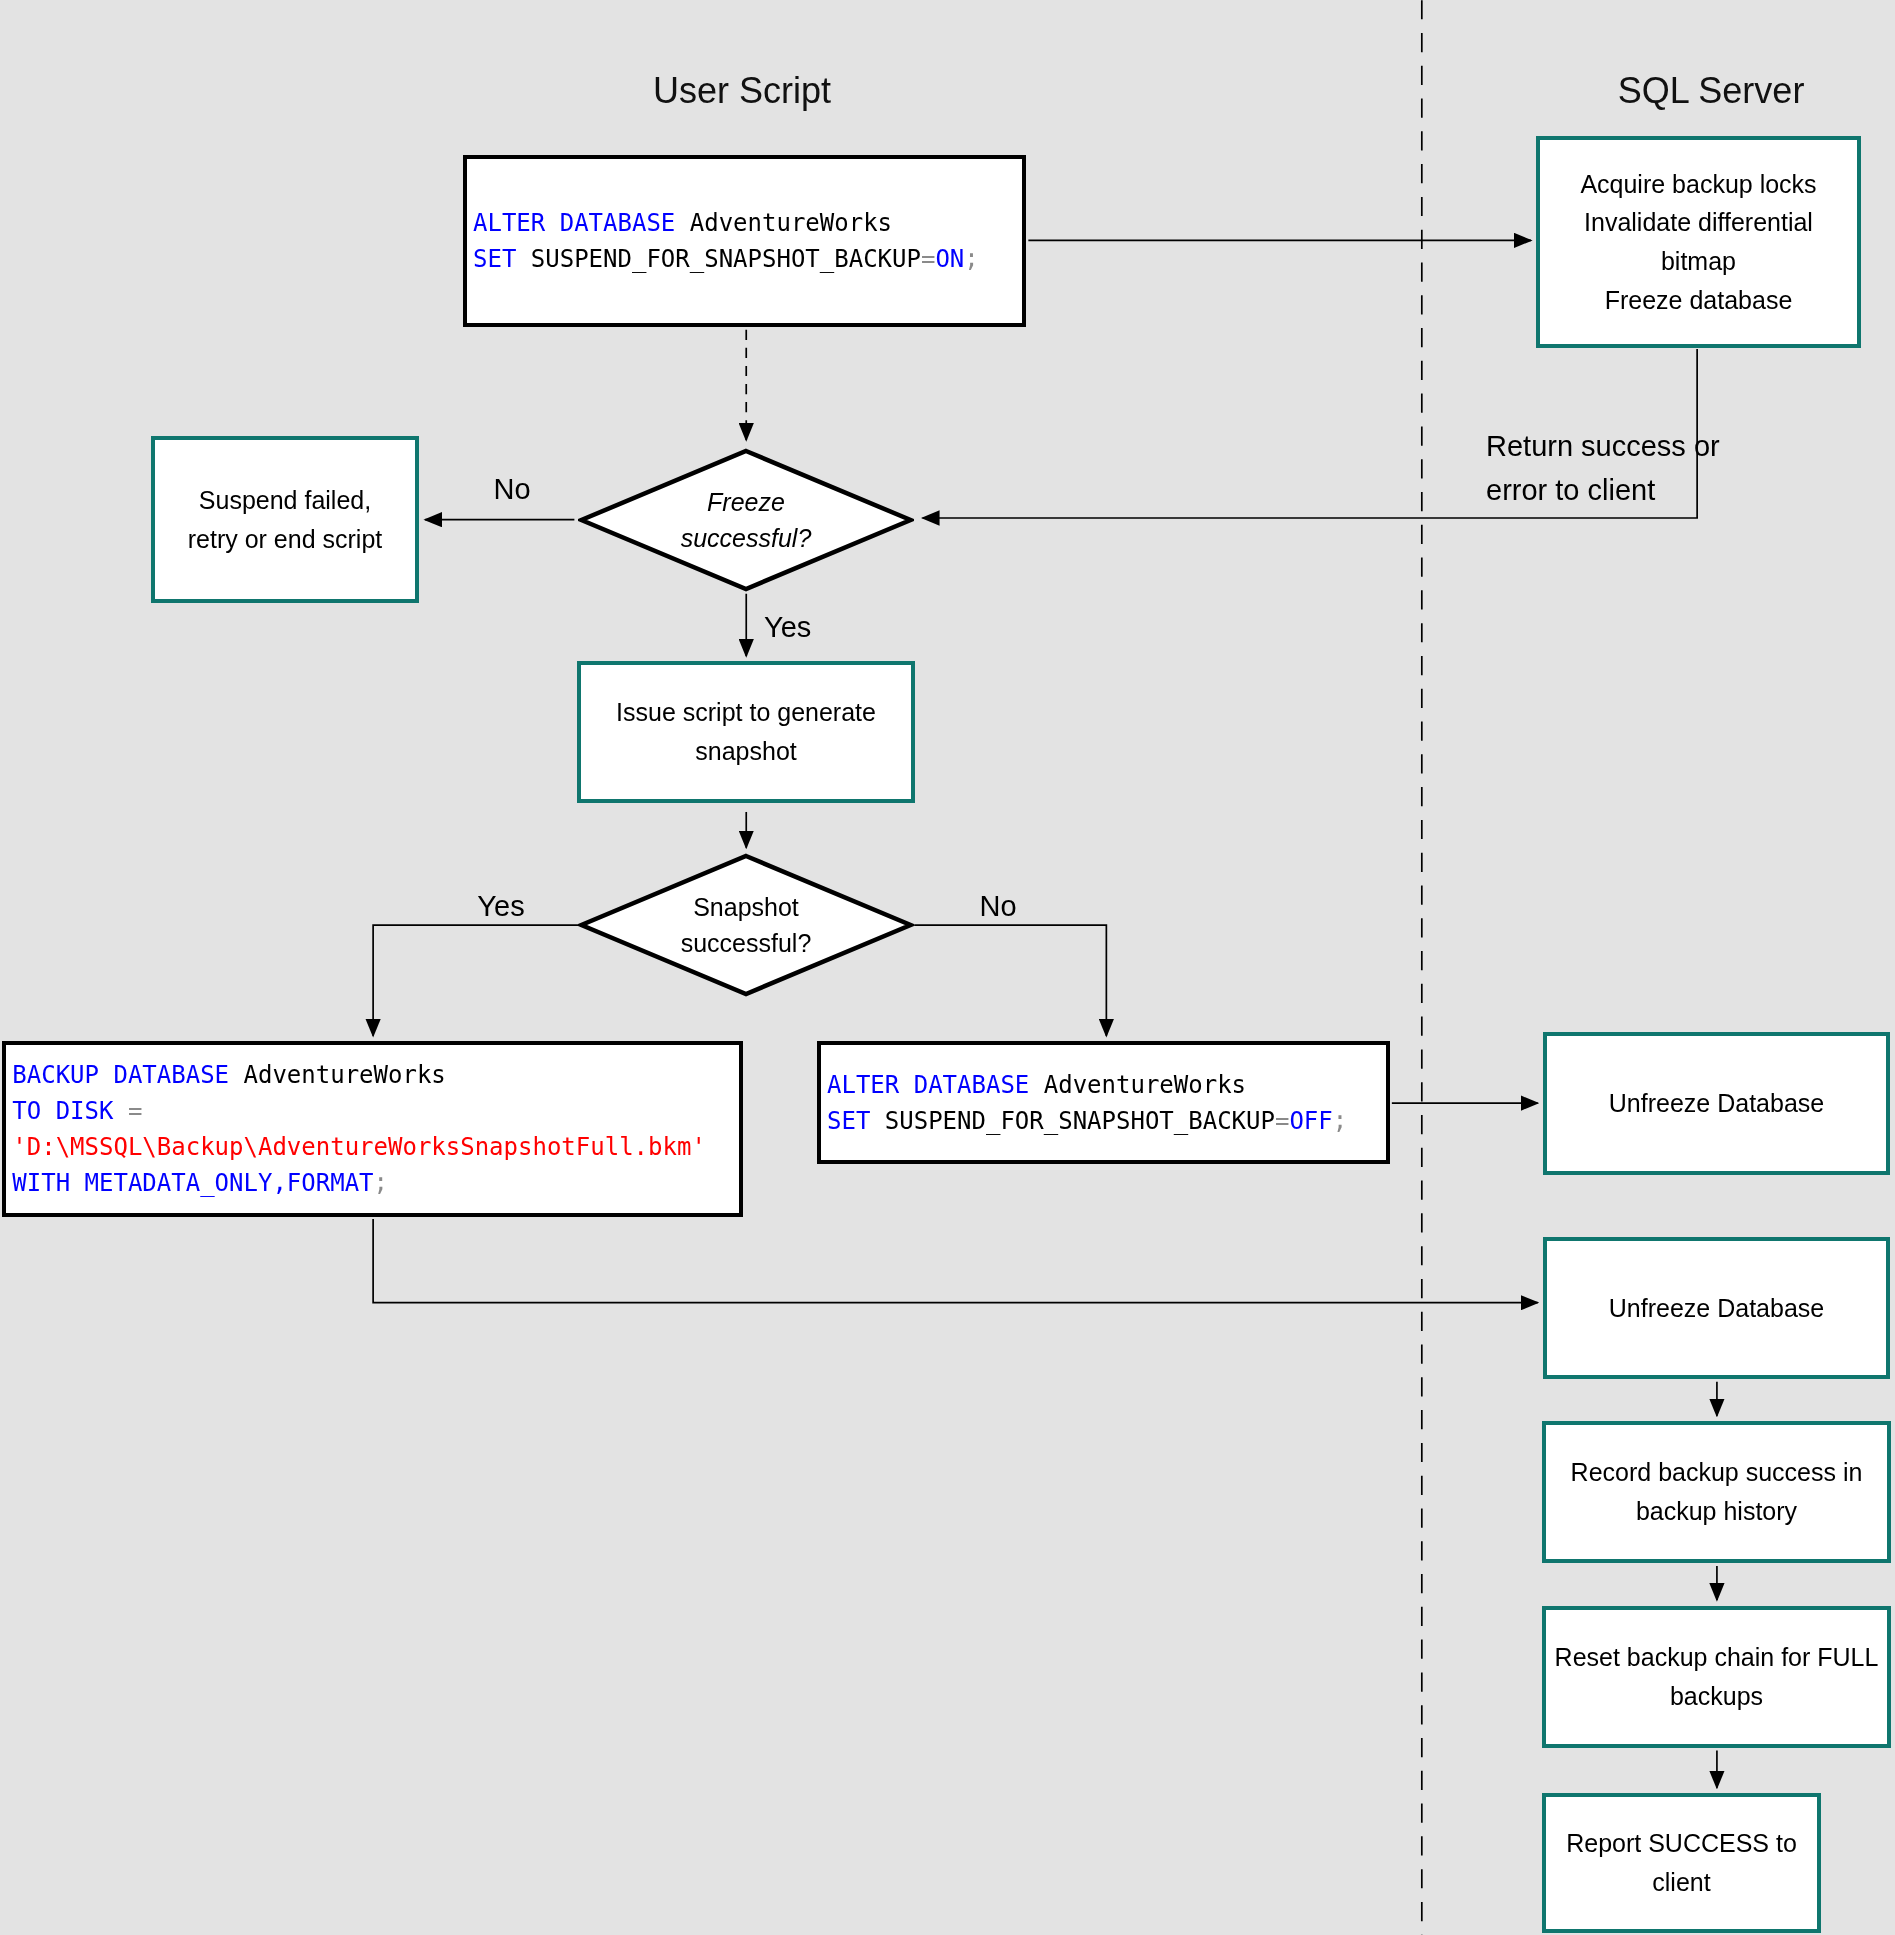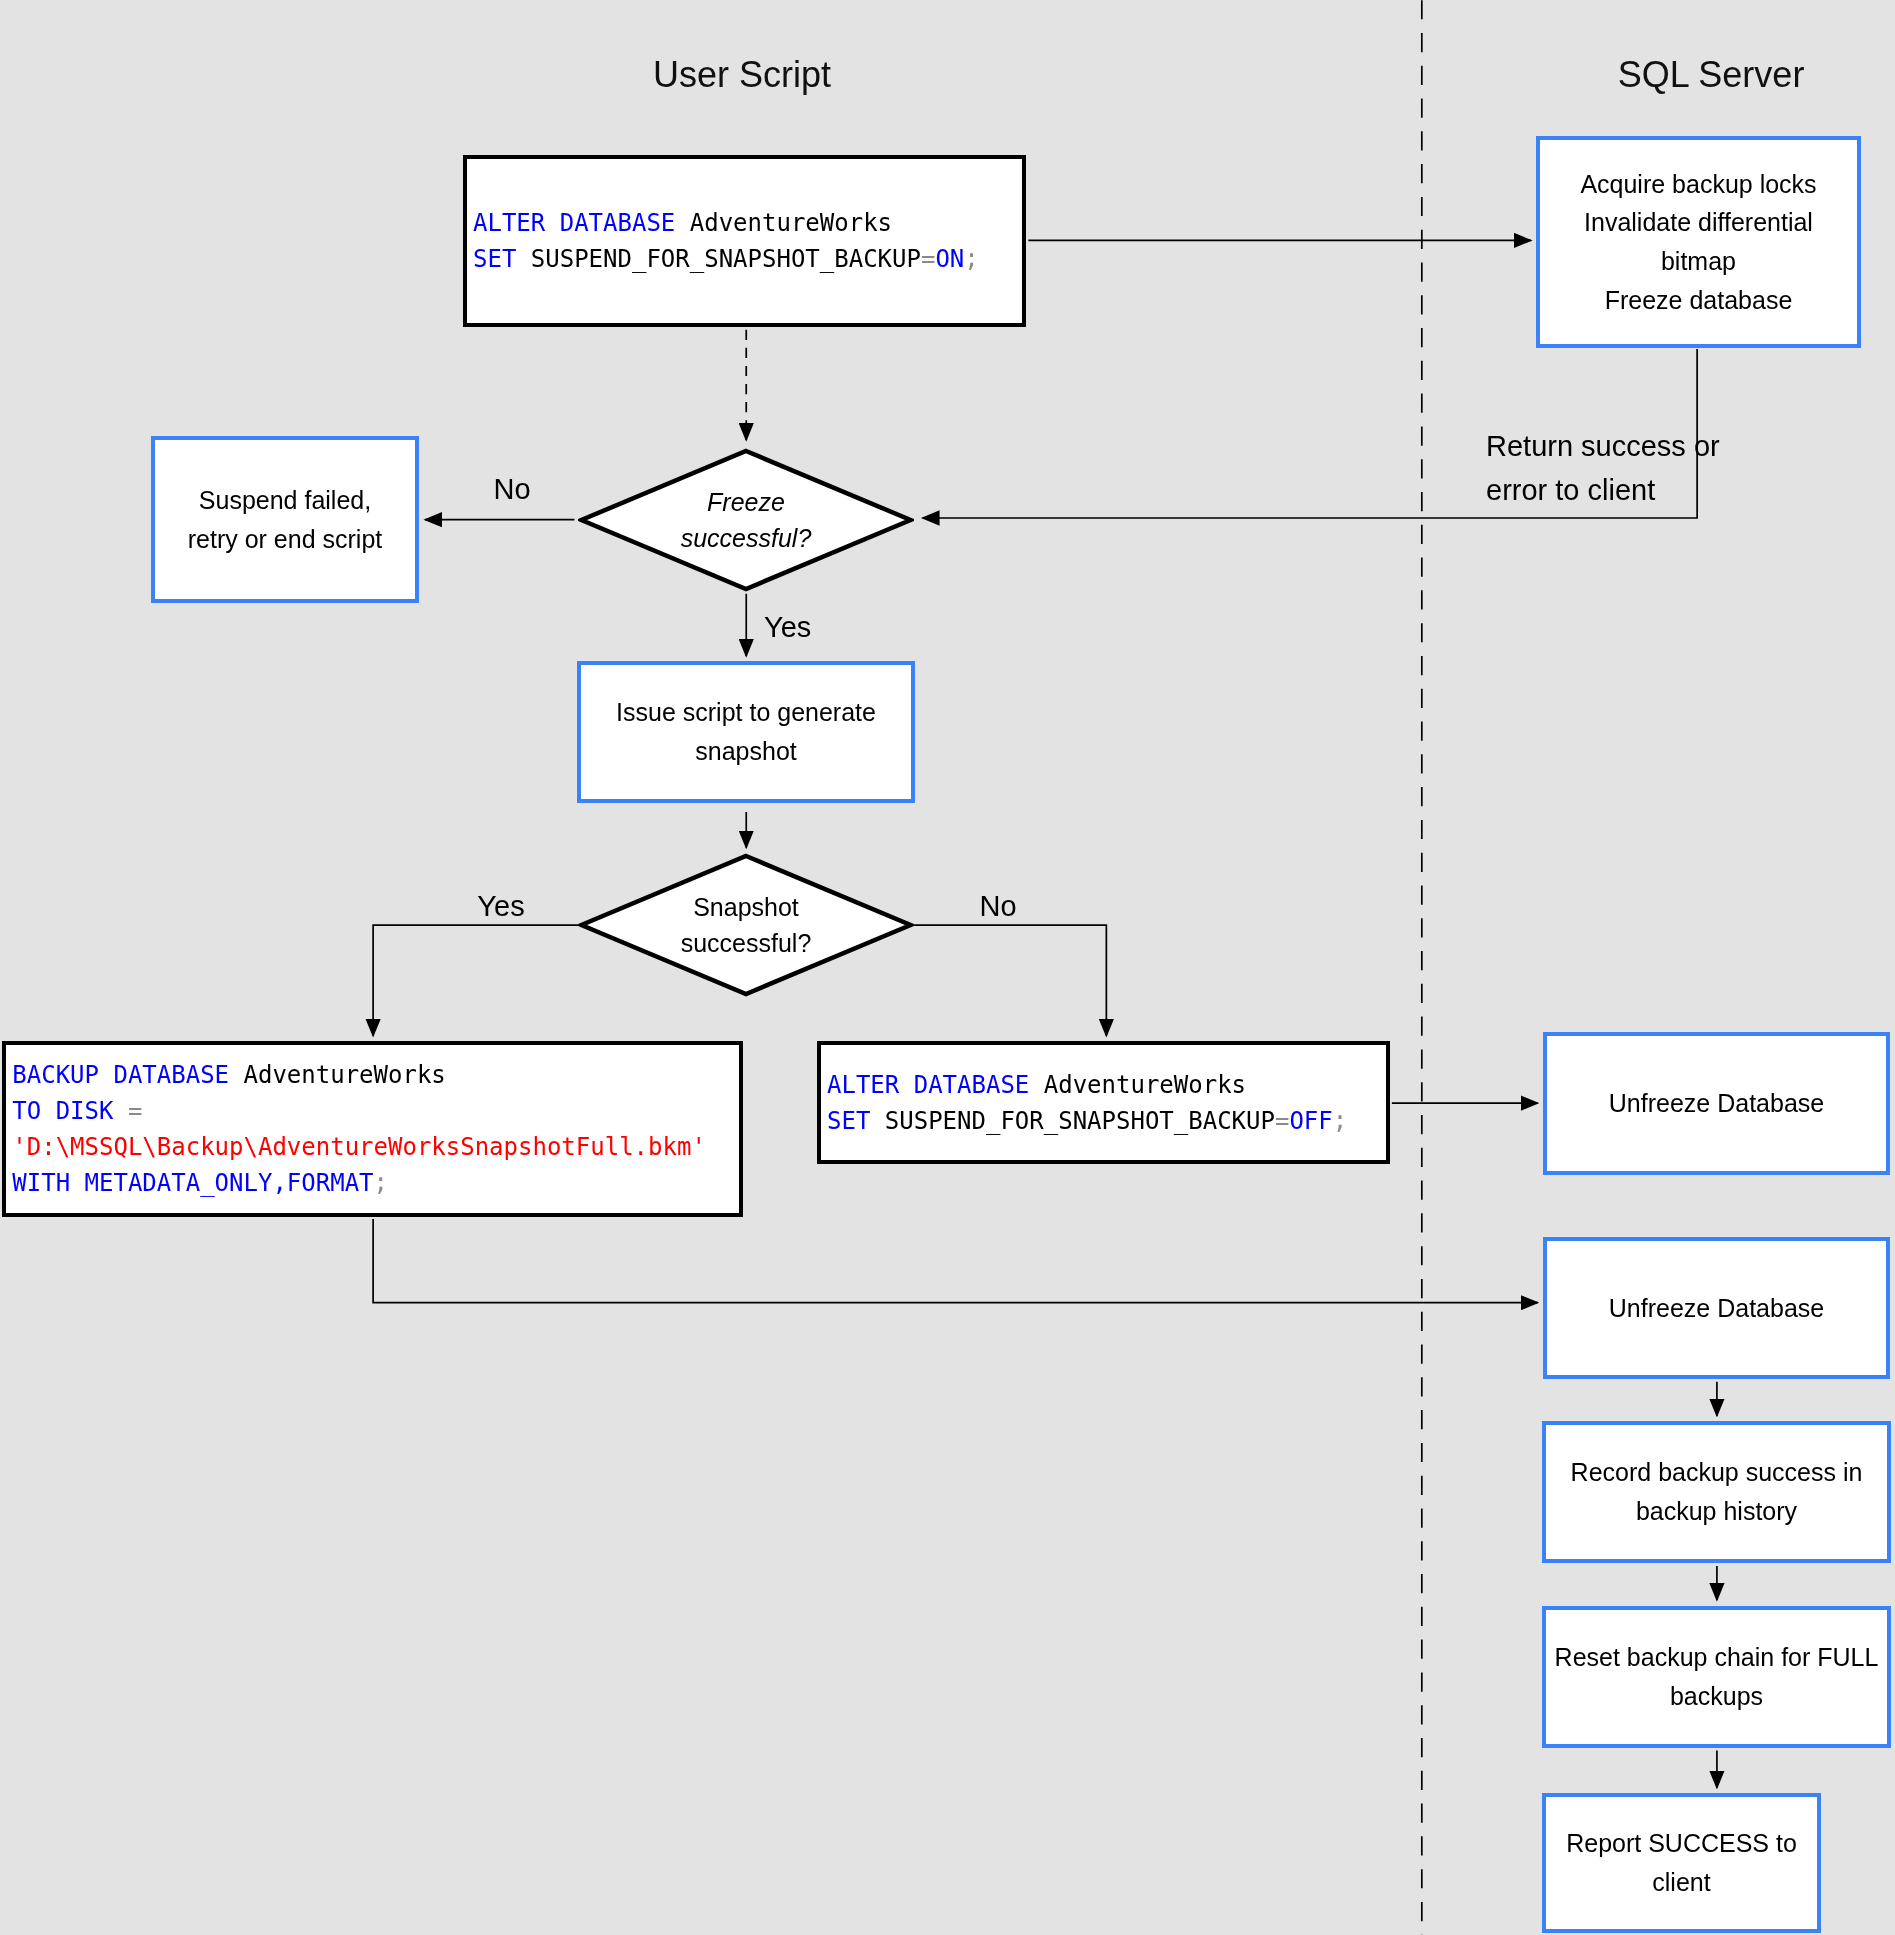--- a/index.html
+++ b/index.html
@@ -4,23 +4,24 @@
 <style>
   html,body{margin:0;padding:0;background:#e3e3e3;}
   .canvas{
     position:relative;width:1895px;height:1936px;background:#e3e3e3;overflow:hidden;
     font-family:"Liberation Sans",sans-serif;color:#000;
   }
   svg.wires{position:absolute;left:0;top:0;width:1895px;height:1936px;}
   .col-title{
     position:absolute;font-size:36px;color:#111;white-space:nowrap;
     transform:translateX(-50%);
+    margin-top:16px;
   }
   .node{
-    position:absolute;background:#fff;border:4px solid #3b82f6;box-sizing:border-box;
+    position:absolute;background:#fff;border:4px solid #0f766e;box-sizing:border-box;
     display:flex;align-items:center;justify-content:center;
   }
   .node .label{
     font-size:25px;line-height:1.55;text-align:center;white-space:pre-line;width:100%;
   }
   .sqlnode{
     position:absolute;background:#fff;border:4px solid #000;box-sizing:border-box;
     display:flex;flex-direction:column;justify-content:center;
   }
   .sql{

